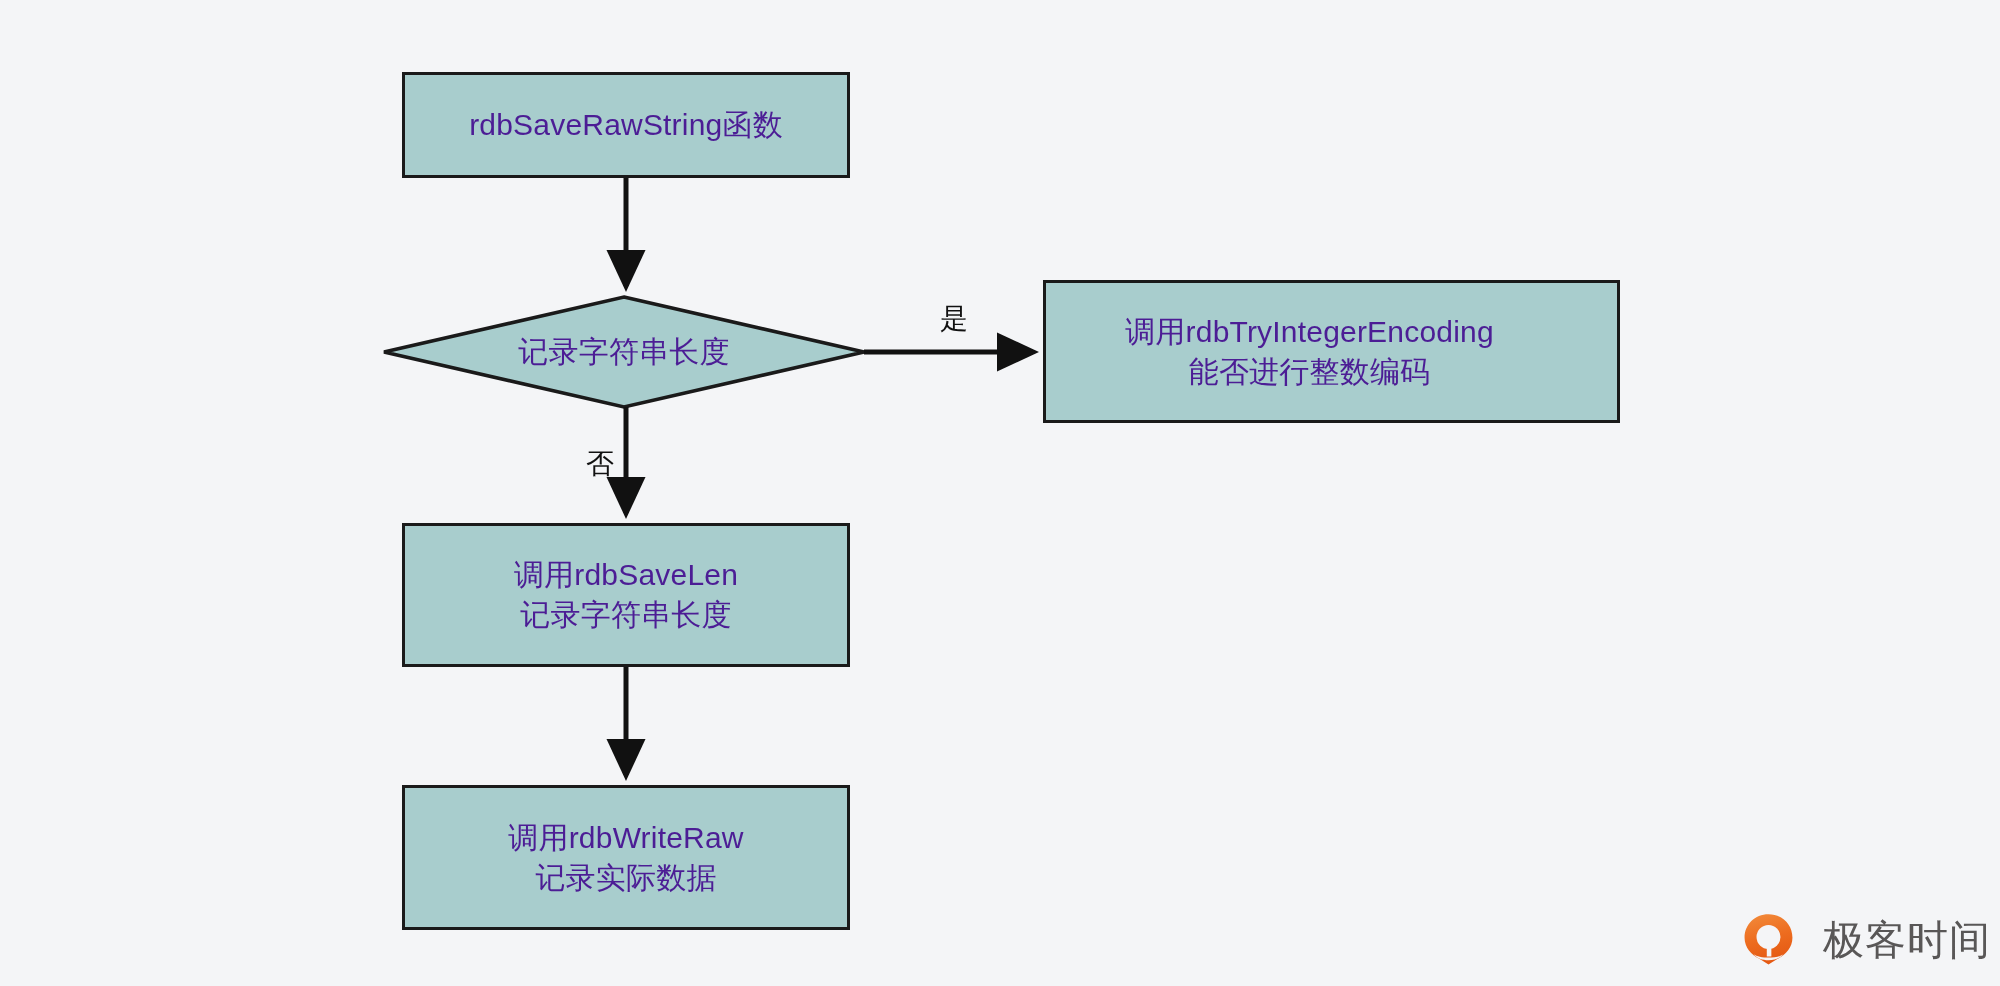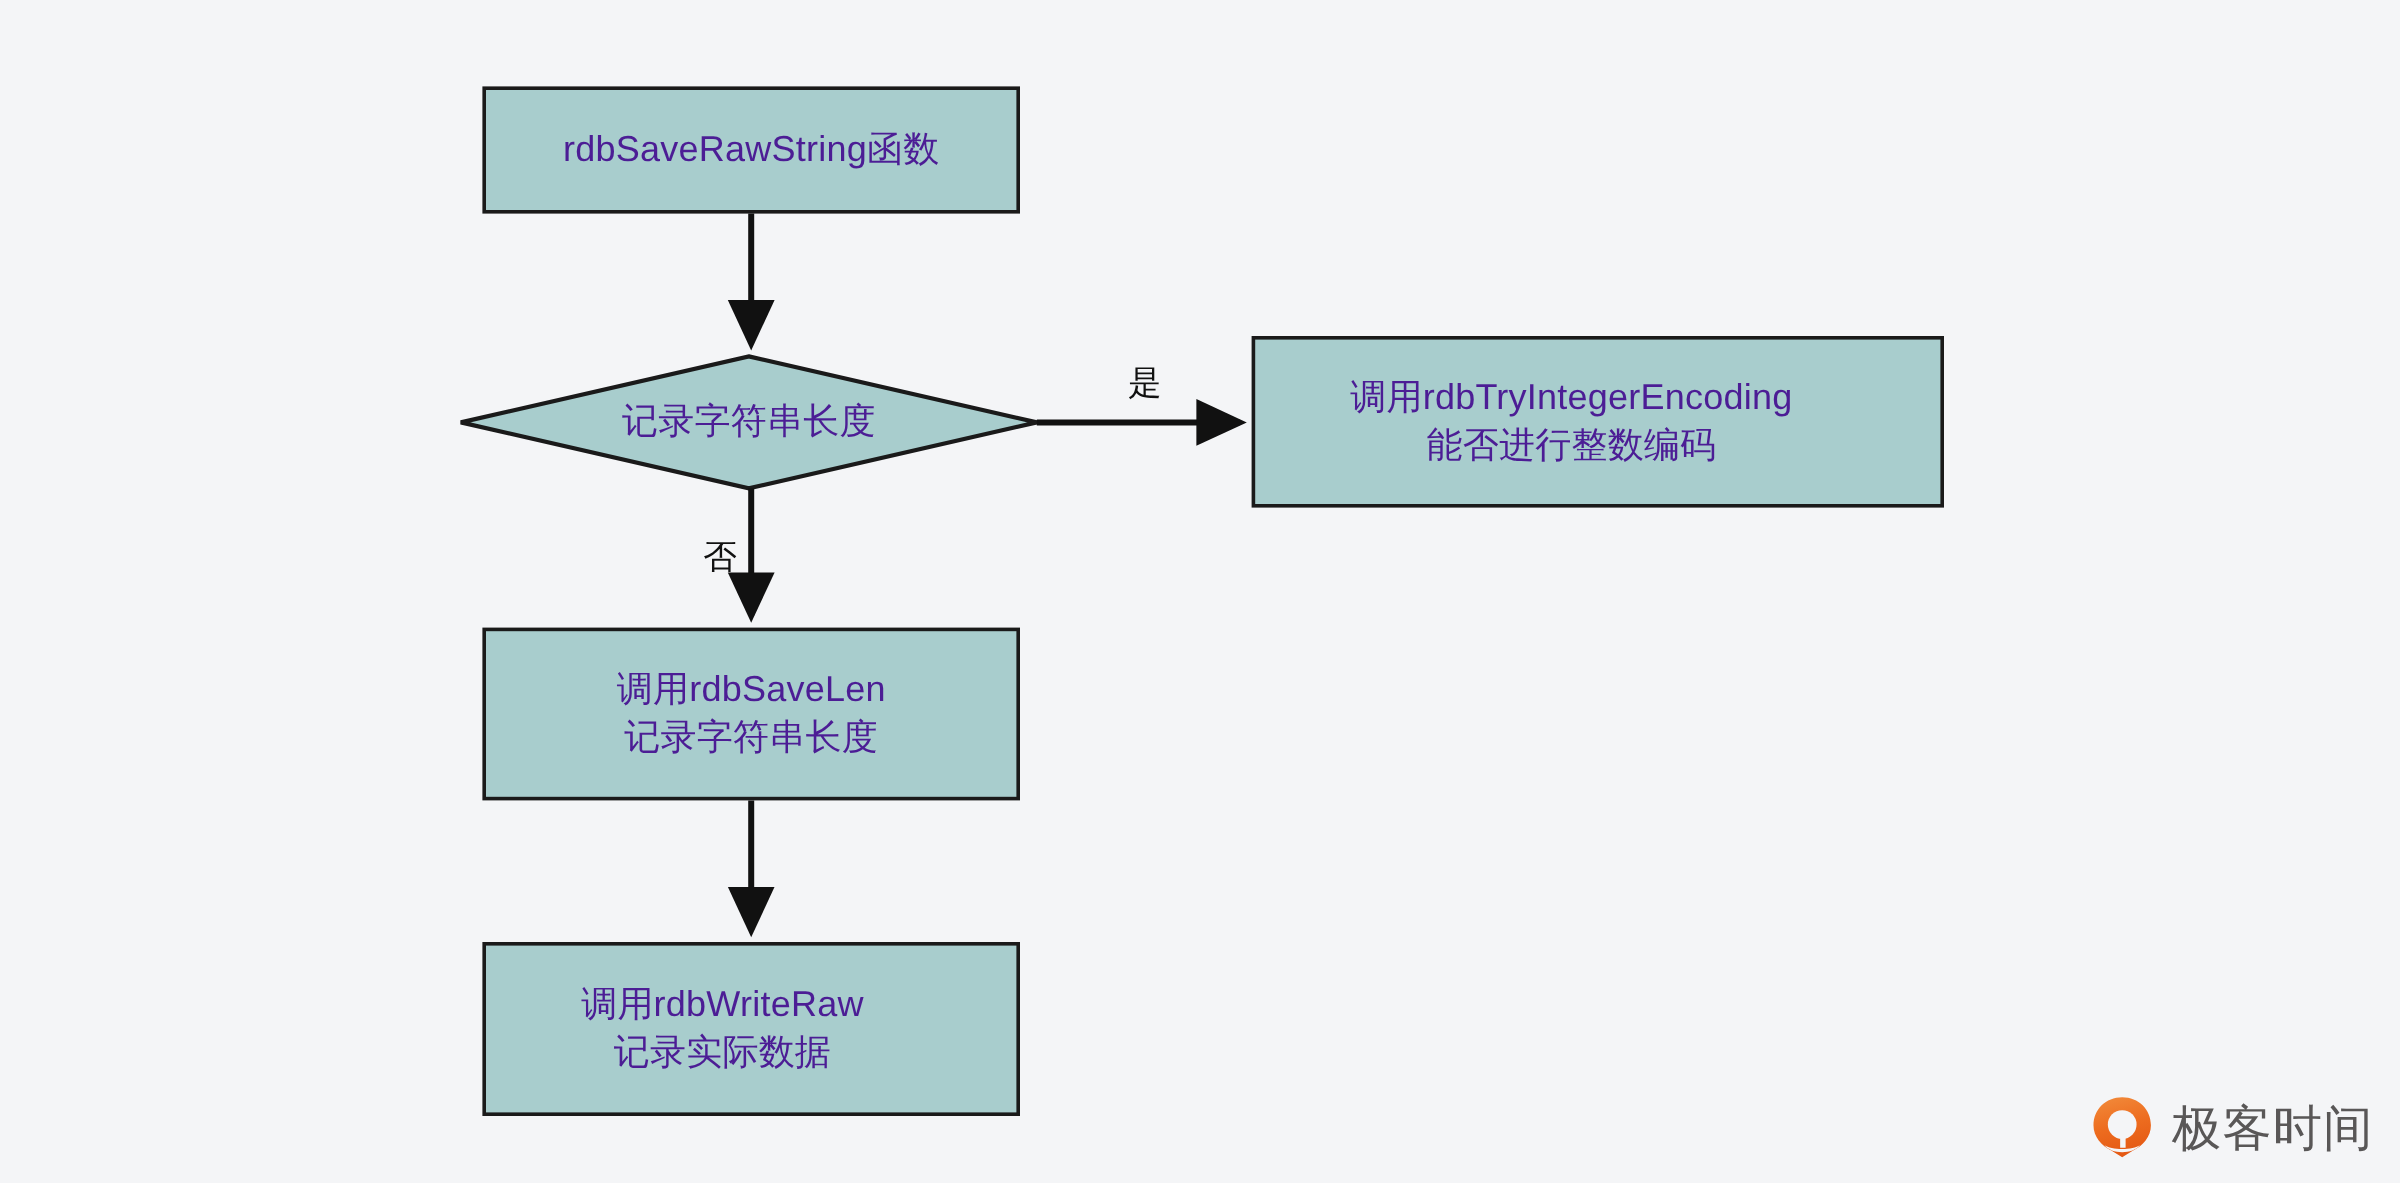--- a/index.html
+++ b/index.html
@@ -37,42 +37,42 @@
     letter-spacing: 0.2px;
     white-space: nowrap;
     pointer-events: none;
   }
   .node-label span { display: block; }
 
   
   .box-start   { left: 402px;  top: 72px;  width: 448px; height: 106px; }
   .box-yes     { left: 1043px; top: 280px; width: 533px; height: 143px; }
   .box-savelen { left: 402px;  top: 523px; width: 448px; height: 144px; }
-  .box-write   { left: 378px;  top: 785px; width: 448px; height: 145px; }
+  .box-write   { left: 402px;  top: 785px; width: 448px; height: 145px; }
   .diamond-label { left: 382px; top: 297px; width: 484px; height: 110px; }
 
   
   .edge-label {
     position: absolute;
     color: #111111;
     font-size: 28px;
     line-height: 1;
     white-space: nowrap;
   }
   .edge-label-yes { left: 940px; top: 305px; }
   .edge-label-no  { left: 586px; top: 450px; }
 
   
   #watermark {
     position: absolute;
     left: 1740px;
     top: 912px;
     display: flex;
     align-items: center;
-    gap: 13px;
+    gap: 26px;
   }
   #watermark-mark {
     width: 57px;
     height: 57px;
     flex: 0 0 57px;
   }
   #watermark-text {
     font-size: 41px;
     color: #595757;
     letter-spacing: 1px;

